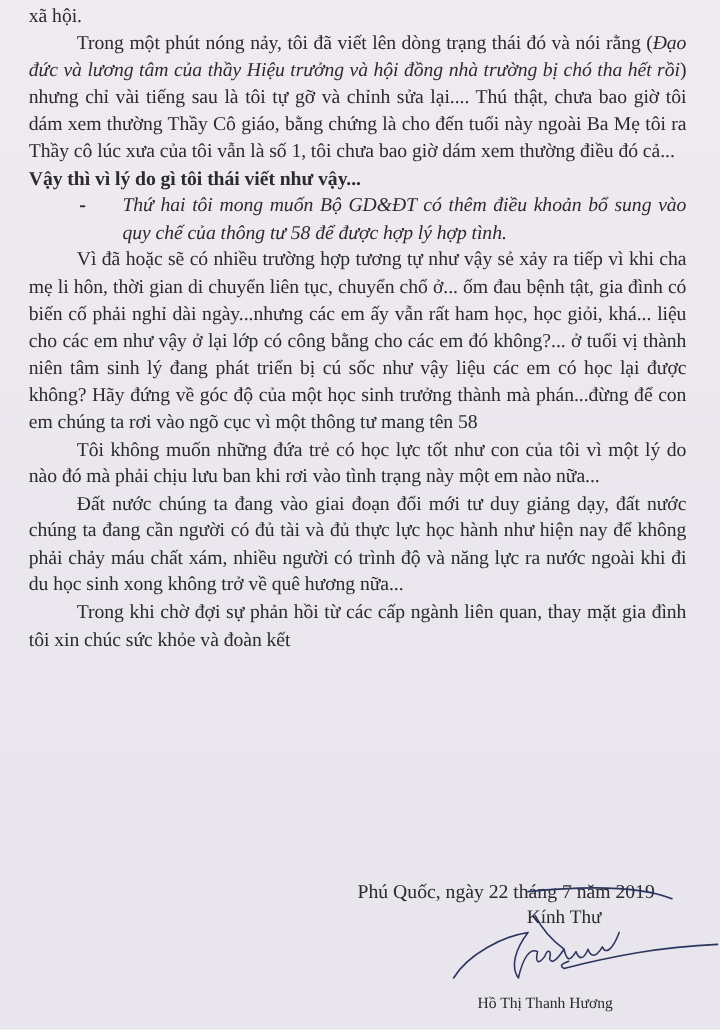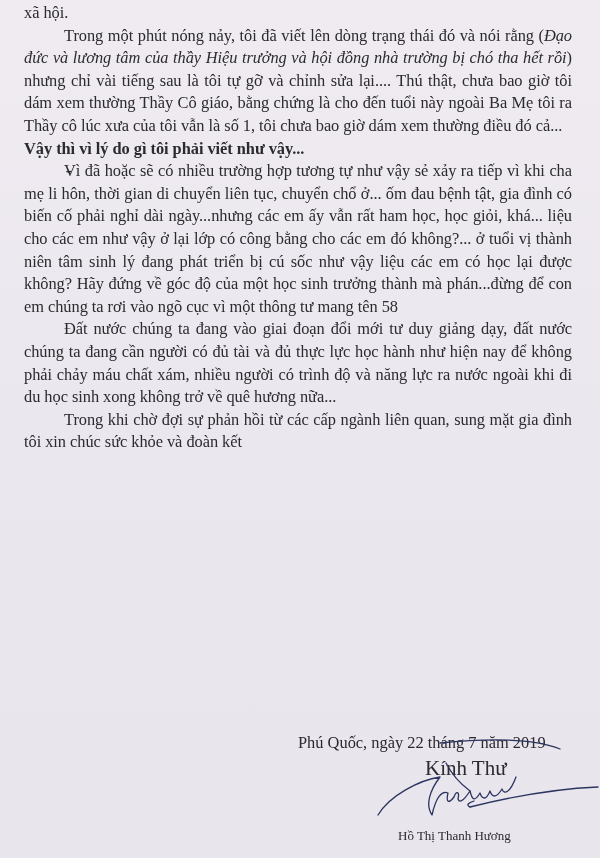--- a/index.html
+++ b/index.html
@@ -36,51 +36,52 @@
     }
     .sig-block {
       position: absolute; left: 0; top: 0; width: 600px; height: 858px;
       pointer-events: none;
     }
     .place-date {
       position: absolute; left: 298px; top: 733px;
       font-size: 16.4px; white-space: nowrap;
     }
     .closing {
-      position: absolute; left: 425px; top: 756px;
-      font-size: 21px; white-space: nowrap;
+      position: absolute; left: 439px; top: 756px;
+      font-size: 16px; white-space: nowrap;
     }
     .signer {
       position: absolute; left: 398px; top: 828px;
       font-size: 13px; white-space: nowrap;
     }
     .signature-svg {
       position: absolute; left: 370px; top: 735px;
     }
   </style>
 </head>
 <body>
 
 <div class="page">
   <div class="letter">
 
     <p class="p">xã hội.</p>
 
     <p class="p indent"><span>Trong một phút nóng nảy, tôi đã viết lên dòng trạng thái đó và nói rằng (</span><span class="it">Đạo đức và lương tâm của thầy Hiệu trưởng và hội đồng nhà trường bị chó tha hết rồi</span><span>) nhưng chỉ vài tiếng sau là tôi tự gỡ và chỉnh sửa lại.... Thú thật, chưa bao giờ tôi dám xem thường Thầy Cô giáo, bằng chứng là cho đến tuổi này ngoài Ba Mẹ tôi ra Thầy cô lúc xưa của tôi vẫn là số 1, tôi chưa bao giờ dám xem thường điều đó cả...</span></p>
 
-    <p class="heading">Vậy thì vì lý do gì tôi phải viết như vậy...</p>
+    <p class="heading">Vậy thì vì lý do gì tôi thái viết như vậy...</p>
 
     <ul class="reasons">
       <li><span class="dash">-</span></li>
-      <li><span class="dash">-</span></li>
+      <li><span class="dash">-</span><span>Thứ hai tôi mong muốn Bộ GD&amp;ĐT có thêm điều khoản bổ sung vào quy chế của thông tư 58 để được hợp lý hợp tình.</span></li>
     </ul>
 
     <p class="p indent">Vì đã hoặc sẽ có nhiều trường hợp tương tự như vậy sẻ xảy ra tiếp vì khi cha mẹ li hôn, thời gian di chuyển liên tục, chuyển chổ ở... ốm đau bệnh tật, gia đình có biến cố phải nghỉ dài ngày...nhưng các em ấy vẫn rất ham học, học giỏi, khá... liệu cho các em như vậy ở lại lớp có công bằng cho các em đó không?... ở tuổi vị thành niên tâm sinh lý đang phát triển bị cú sốc như vậy liệu các em có học lại được không? Hãy đứng về góc độ của một học sinh trưởng thành mà phán...đừng để con em chúng ta rơi vào ngõ cục vì một thông tư mang tên 58</p>
+    <p class="p indent">Tôi không muốn những đứa trẻ có học lực tốt như con của tôi vì một lý do nào đó mà phải chịu lưu ban khi rơi vào tình trạng này một em nào nữa...</p>
     <p class="p indent">Đất nước chúng ta đang vào giai đoạn đổi mới tư duy giảng dạy, đất nước chúng ta đang cần người có đủ tài và đủ thực lực học hành như hiện nay để không phải chảy máu chất xám, nhiều người có trình độ và năng lực ra nước ngoài khi đi du học sinh xong không trở về quê hương nữa...</p>
-    <p class="p indent">Trong khi chờ đợi sự phản hồi từ các cấp ngành liên quan, sung mặt gia đình tôi xin chúc sức khỏe và đoàn kết</p>
+    <p class="p indent">Trong khi chờ đợi sự phản hồi từ các cấp ngành liên quan, thay mặt gia đình tôi xin chúc sức khỏe và đoàn kết</p>
   </div>
 
   <div class="sig-block">
     <div class="place-date">Phú Quốc, ngày 22 tháng 7 năm 2019</div>
     <div class="closing">Kính Thư</div>
 
     <svg class="signature-svg" width="230" height="95" viewBox="0 0 230 95">
       <g fill="none" stroke="#2c3560" stroke-width="1.3" stroke-linecap="round" stroke-linejoin="round">
 
         <path d="M70 8 C 110 4, 160 2, 190 14"></path>

